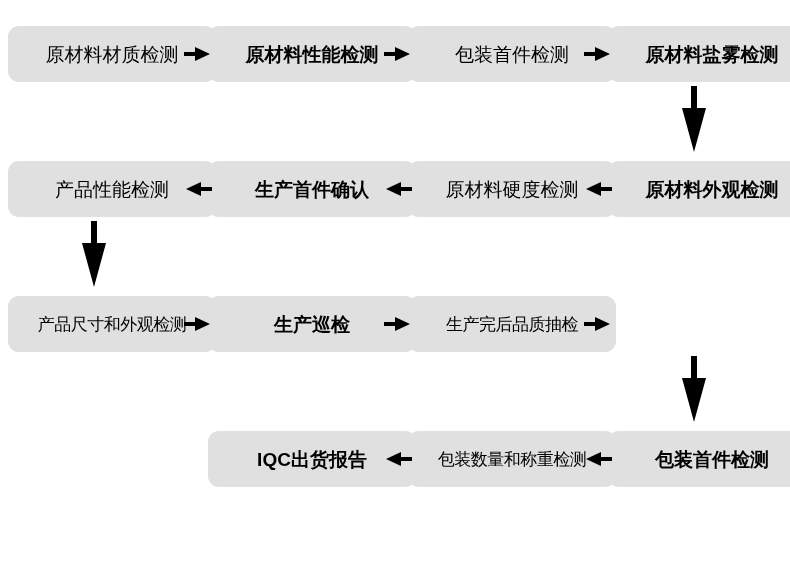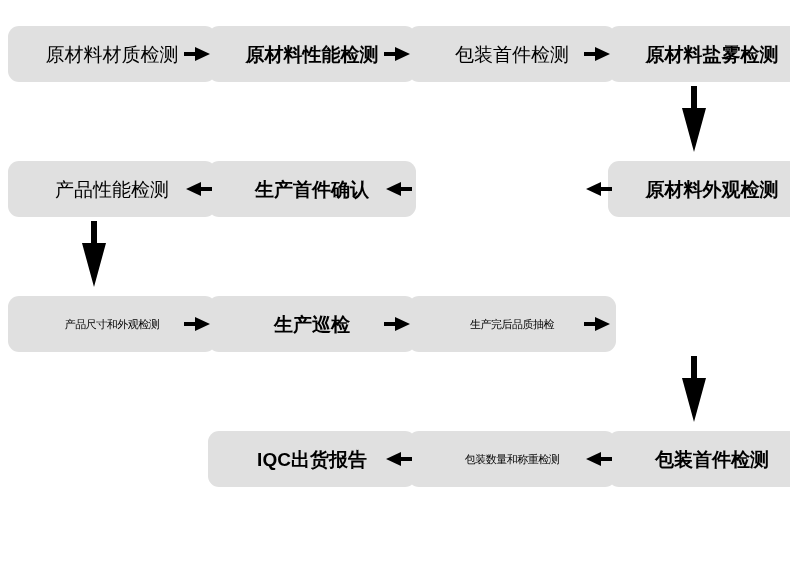--- a/index.html
+++ b/index.html
@@ -36,21 +36,21 @@
   }
   .node .label {
     font-size: 19px;
     line-height: 1;
     color: #000000;
     white-space: nowrap;
     letter-spacing: 0px;
   }
   
   .node.long .label {
-    font-size: 11px;
+    font-size: 17px;
     letter-spacing: -0.5px;
   }
 
   
   .r1 { top: 26px; }
   .r2 { top: 161px; justify-content: center; }
   .r3 { top: 296px; }
   .r4 { top: 431px; }
 
   
@@ -117,20 +117,23 @@
       <polygon points="3,22 27,22 15,66" fill="#000000"></polygon>
     </svg>
   </div>
 
   <div class="node r2 c1">
     <span class="label">产品性能检测</span>
   </div>
   <div class="node r2 c2">
     <span class="label">生产首件确认</span>
   </div>
+  <div class="node r2 c3">
+    <span class="label">原材料硬度检测</span>
+  </div>
   <div class="node r2 c4">
     <span class="label">原材料外观检测</span>
   </div>
 
   <div class="harr" style="left:184px; top:180px;">
     <svg width="28" height="18" viewBox="0 0 28 18">
       <rect x="15" y="7" width="13" height="4" fill="#000000"></rect>
       <polygon points="17,2 2,9 17,16" fill="#000000"></polygon>
     </svg>
   </div>

